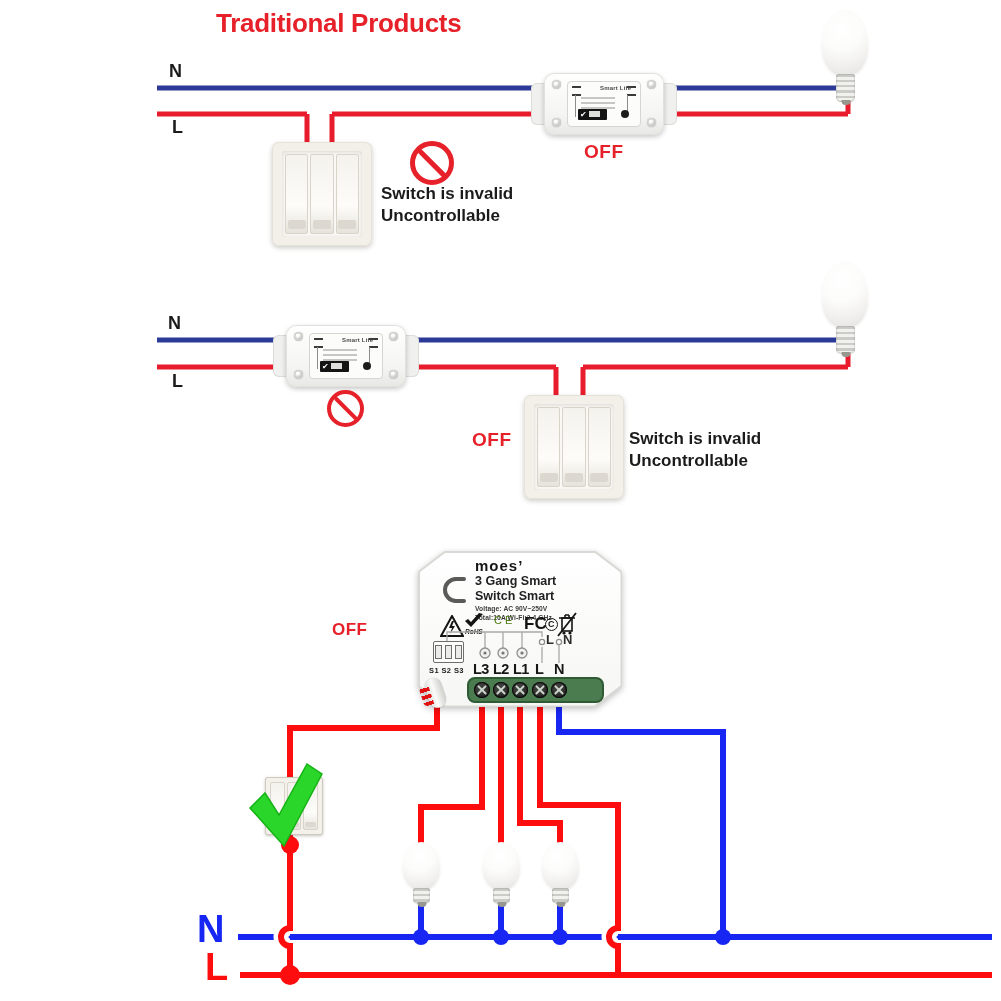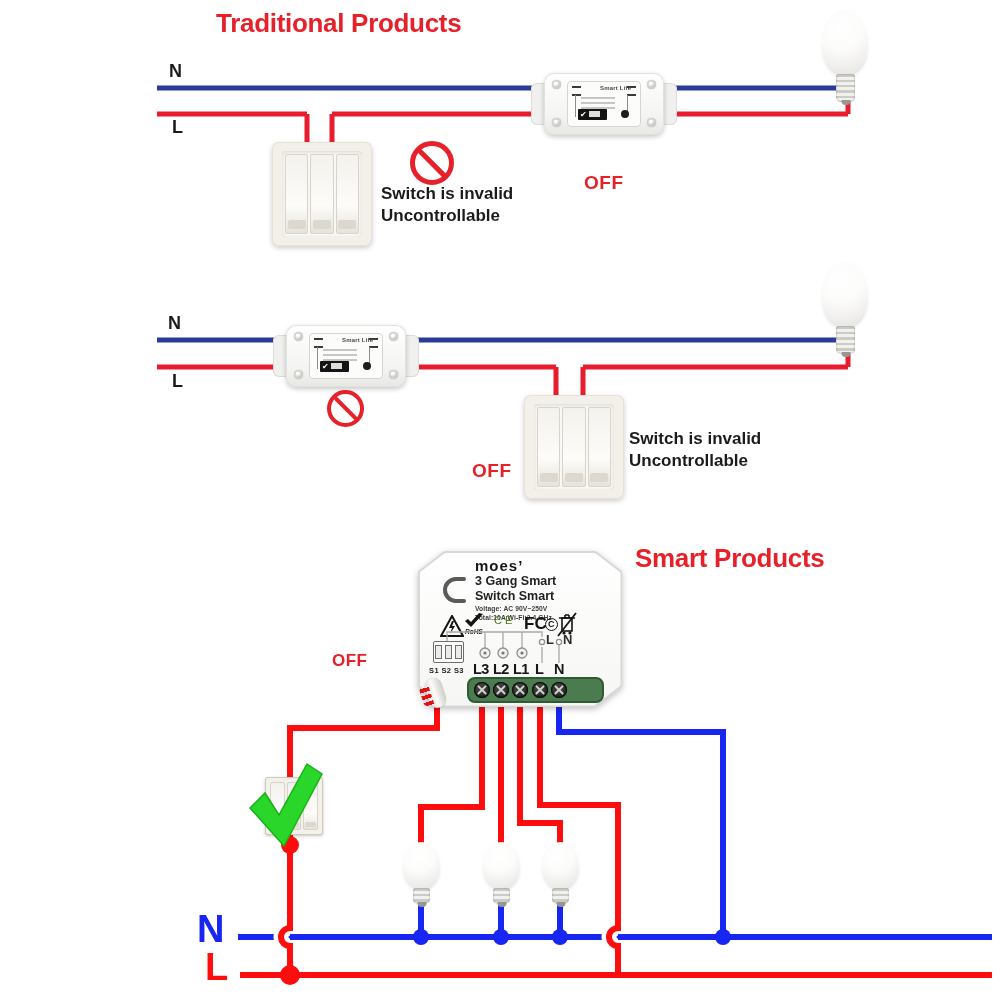--- a/index.html
+++ b/index.html
@@ -6,21 +6,21 @@
   .canvas {
     position:relative; width:1001px; height:1001px; background:#ffffff;
     font-family:"Liberation Sans", sans-serif; overflow:hidden;
   }
   .abs { position:absolute; }
   svg.wires { position:absolute; left:0; top:0; z-index:1; }
 
   
   .sec-title { position:absolute; z-index:3; color:#e62129; font-size:26px; font-weight:bold; letter-spacing:-0.3px; }
   .nl-label  { position:absolute; z-index:3; color:#1b1b1b; font-size:18px; font-weight:bold; }
-  .off-label { position:absolute; z-index:3; color:#e62129; font-size:19px; font-weight:bold; letter-spacing:0.5px;margin-top:31px; }
+  .off-label { position:absolute; z-index:3; color:#e62129; font-size:19px; font-weight:bold; letter-spacing:0.5px; }
   .warn-text { position:absolute; z-index:3; color:#1b1b1b; font-size:17px; font-weight:bold; line-height:22px; }
   .bus-label { position:absolute; z-index:3; font-size:38px; font-weight:bold; }
 
   
   .wallswitch { position:absolute; z-index:2; background:#f3f0ea; border-radius:7px;
     box-shadow:0 2px 5px rgba(60,55,45,.25), inset 0 0 0 1px #e6e2da; }
   .wallswitch .face { position:absolute; left:10%; right:10%; top:9%; bottom:9%;
     background:#faf8f4; border-radius:3px; box-shadow:inset 0 1px 4px rgba(0,0,0,.14); display:flex; padding:2px; }
   .rocker { flex:1; margin:1px; background:linear-gradient(#f4f2ed,#fdfcf9 65%,#e6e3db);
     border:1px solid #d8d4ca; border-radius:2px; position:relative; }
@@ -239,21 +239,20 @@
   <div class="warn-text" style="left:629px; top:428px;">
     <div>Switch is invalid</div>
     <div>Uncontrollable</div>
   </div>
 
   <div class="bulb" style="left:822px; top:262px; width:46px; height:96px;">
     <div class="glass" style="height:66px;"></div>
     <div class="base" style="left:14px; top:64px; width:19px; height:28px;"></div>
   </div>
 
-  <div class="sec-title" style="left:635px; top:543px;">Smart Products</div>
   <div class="off-label" style="left:332px; top:620px; font-size:17px;">OFF</div>
 
   <div class="smartmod-wrap" style="left:418px; top:551px; width:204px; height:156px;">
     <div class="smartmod">
       <div class="inner"></div>
     </div>
 
     <svg class="abs" style="left:12px; top:24px;" width="42" height="30" viewBox="0 0 42 30">
       <path d="M26 4 A11 11 0 0 0 26 26" fill="none" stroke="#5a5a58" stroke-width="4" stroke-linecap="round"></path>
       <path d="M26 4 H34 M26 26 H34" stroke="#5a5a58" stroke-width="4" stroke-linecap="round"></path>

